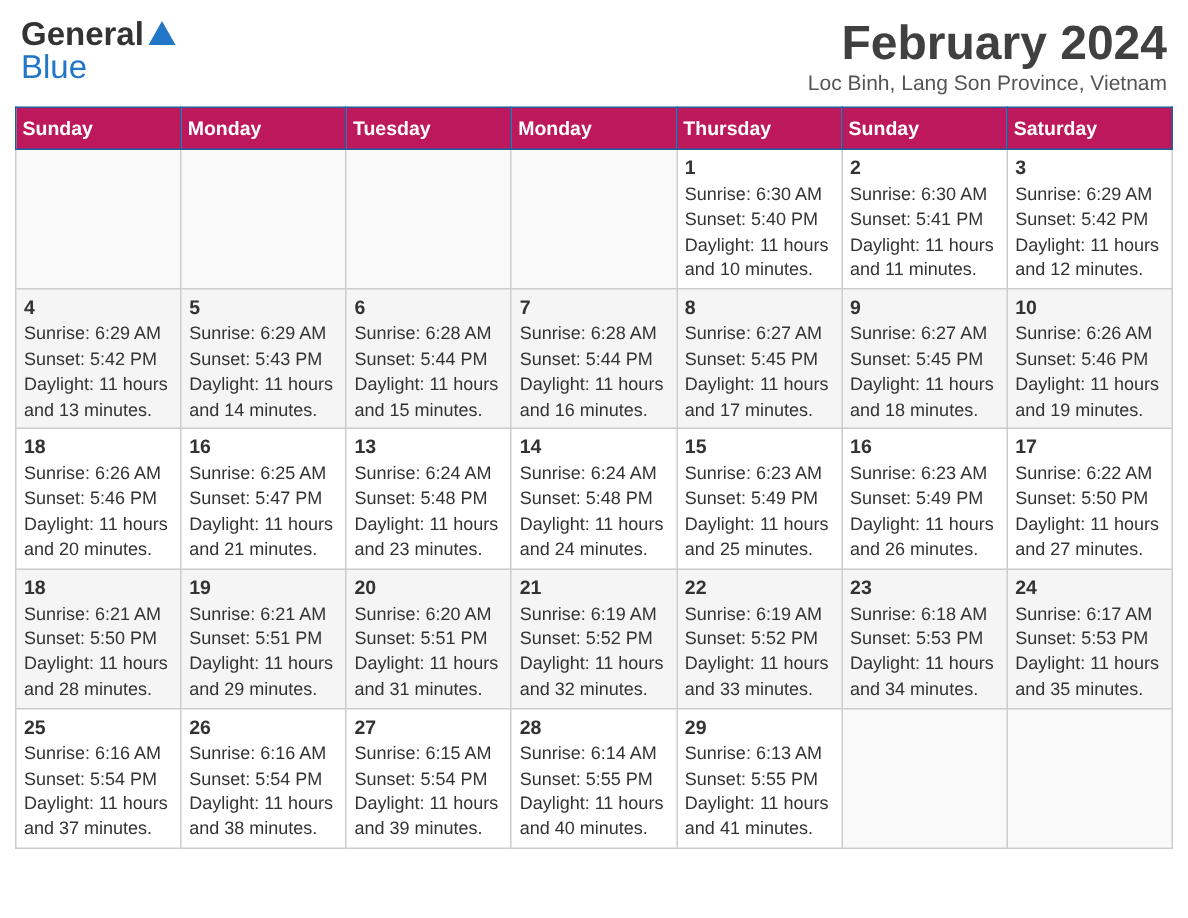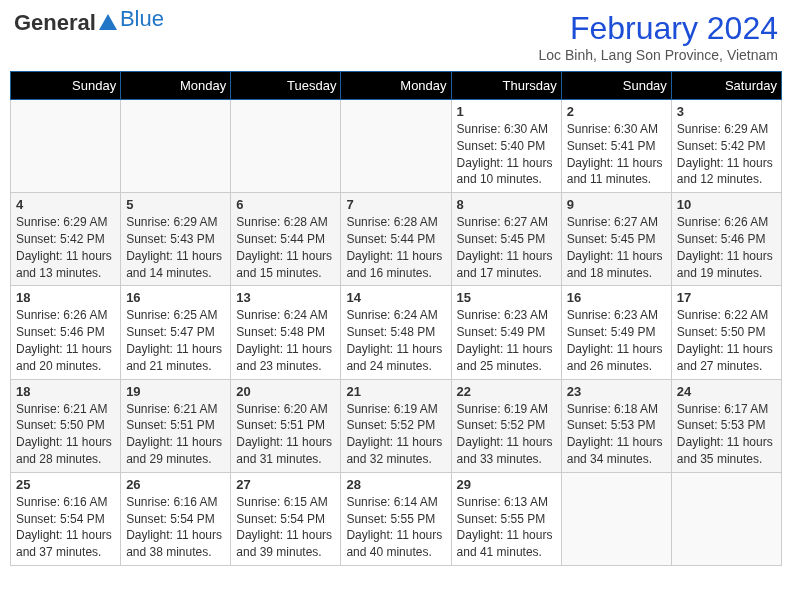--- a/index.html
+++ b/index.html
@@ -12,49 +12,49 @@
     }
     .header {
       display: flex;
       justify-content: space-between;
       align-items: flex-start;
       margin-bottom: 8px;
       padding: 0 4px;
     }
     .logo {
       display: flex;
-      flex-direction: row;
+      flex-direction: column;
       align-items: flex-start;
     }
     .title-section {
       text-align: right;
     }
     .month-year {
       font-size: 32px;
-      color: #1d4ed8;
-      font-weight: normal;
+      color: #404040;
+      font-weight: bold;
     }
     .location {
       font-size: 14px;
       color: #555;
       margin-left: 24px;
     }
     .calendar {
       width: 100%;
       border-collapse: collapse;
       border: 1px solid #ccc;
     }
     .calendar th {
-      background: #000000;
+      background: #be185d;
       color: #fff;
       font-size: 13px;
       padding: 6px 4px;
-      text-align: right;
+      text-align: left;
       border: 1px solid #1a5fa0;
-      font-weight: normal;
+      font-weight: bold;
     }
     .calendar td {
       border: 1px solid #ccc;
       vertical-align: top;
       padding: 4px 5px;
       width: calc(100% / 7);
       min-height: 80px;
       font-size: 11px;
       color: #333;
       background: #fff;

